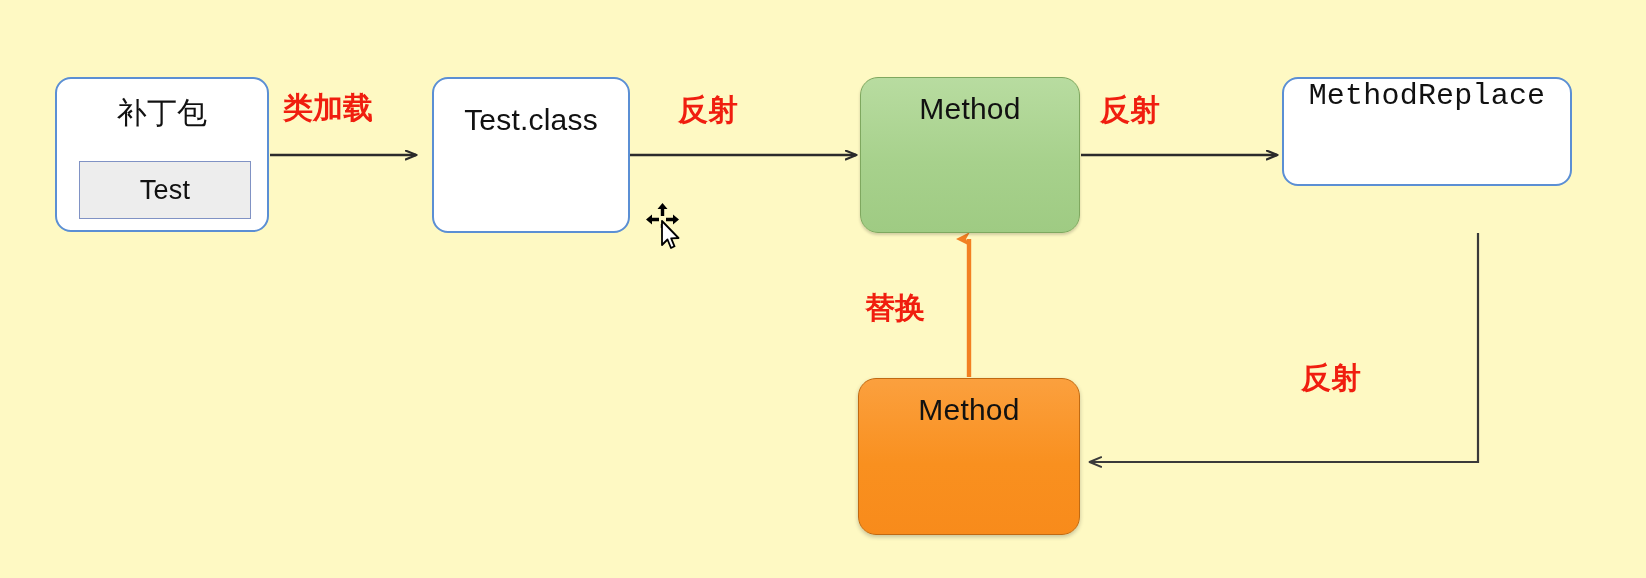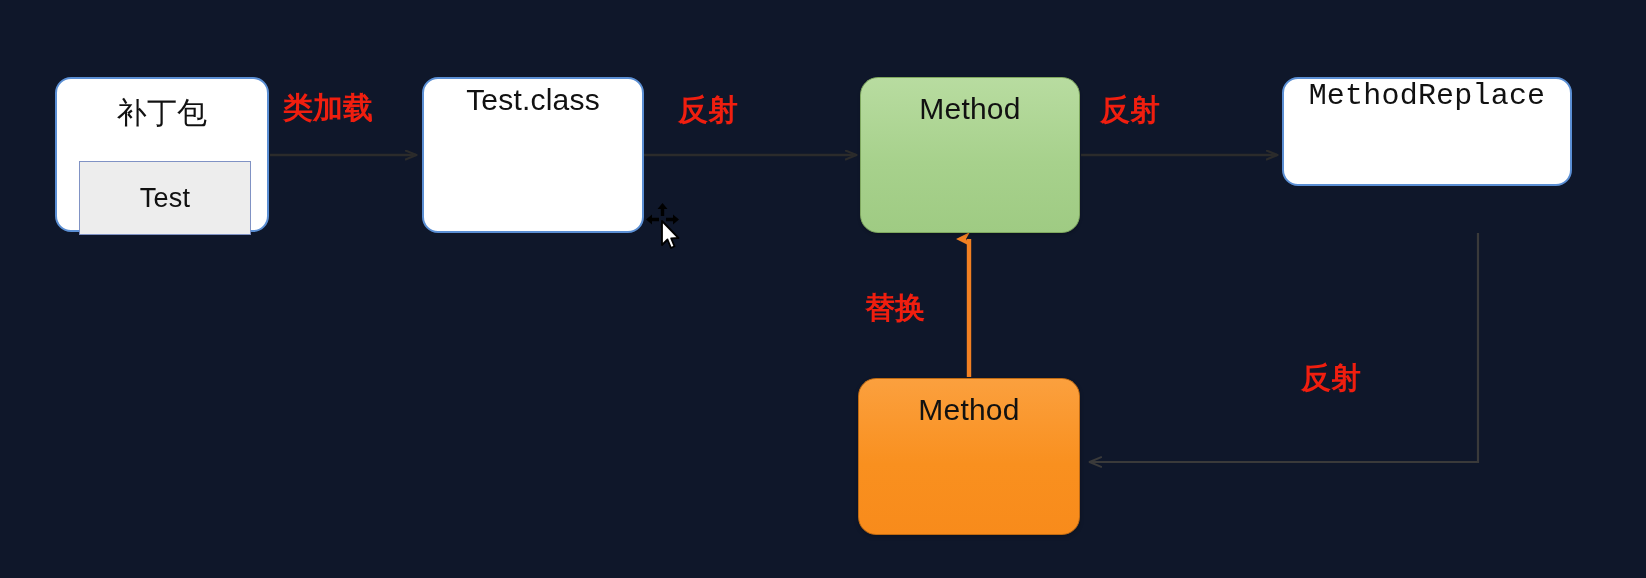--- a/index.html
+++ b/index.html
@@ -4,21 +4,21 @@
 <style>
   html, body {
     margin: 0;
     padding: 0;
     background: #ffffff;
   }
   #canvas {
     position: relative;
     width: 1646px;
     height: 578px;
-    background: #0f172a;
+    background: #fef9c3;
     overflow: hidden;
     font-family: "Liberation Sans", "DejaVu Sans", sans-serif;
   }
   .node {
     position: absolute;
     box-sizing: border-box;
     display: flex;
     justify-content: center;
     align-items: flex-start;
   }
@@ -38,34 +38,34 @@
   }
   
   #node-patch-package {
     left: 55px; top: 77px; width: 214px; height: 155px;
     padding-top: 14px;
   }
   #node-patch-package .node-label { font-size: 30px; }
   #node-test-inner {
     position: absolute;
     left: 22px; top: 82px;
-    width: 172px; height: 74px;
+    width: 172px; height: 58px;
     background: #EDEDED;
     border: 1.5px solid #8092C4;
     display: flex;
     align-items: center;
     justify-content: center;
     box-sizing: border-box;
   }
   #node-test-inner .node-label { font-size: 27px; }
 
   
   #node-testclass {
-    left: 422px; top: 77px; width: 222px; height: 156px;
-    padding-top: 4px;
+    left: 432px; top: 77px; width: 198px; height: 156px;
+    padding-top: 24px;
   }
   #node-testclass .node-label { font-size: 30px; }
 
   
   #node-method-green {
     left: 860px; top: 77px; width: 220px; height: 156px;
     border-radius: 18px;
     border: 1.5px solid #7FA85F;
     background: linear-gradient(180deg, #B8DCA0 0%, #A7D18C 55%, #9FCB83 100%);
     box-shadow: 0 2px 3px rgba(0,0,0,0.18);

